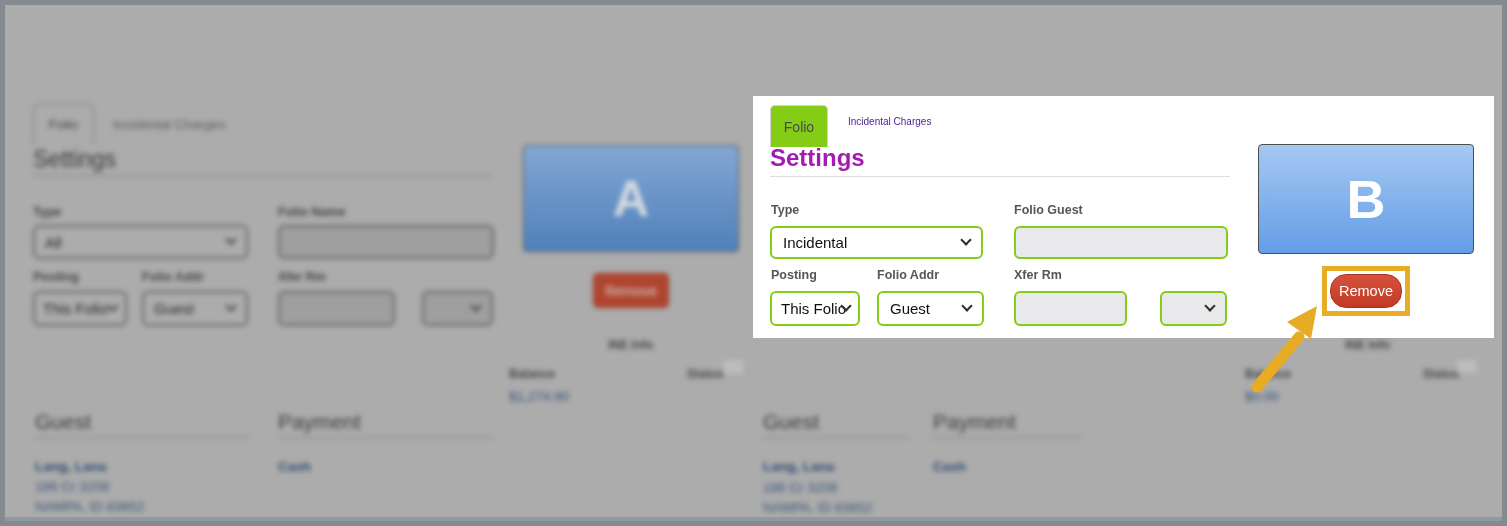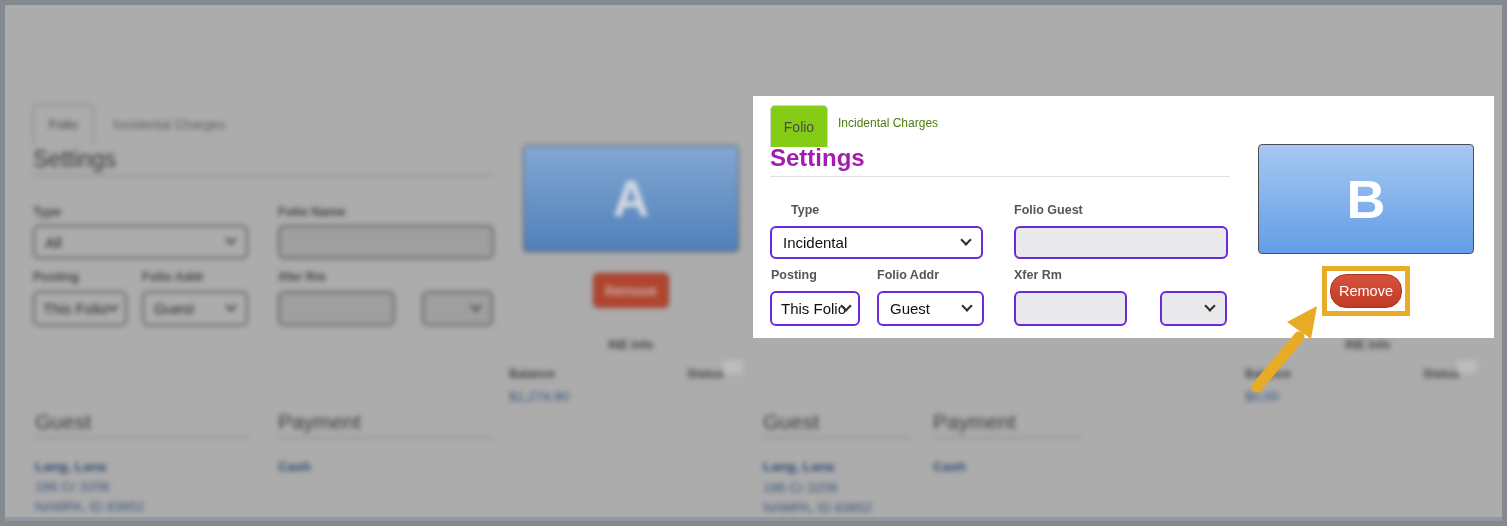--- a/index.html
+++ b/index.html
@@ -35,25 +35,25 @@
   .bbal{font-size:13.5px;color:#31517a;}
   .bsechead{font-size:21px;color:#3c3c3c;}
   .blink{font-size:13.5px;font-weight:700;color:#2c4a71;}
   .baddr{font-size:13.5px;color:#3a5578;}
   .bstatusbox{background:#bcbcbc;}
   
   .focus-panel{position:absolute;left:753px;top:96px;width:741px;height:242px;background:#fff;z-index:10;}
   .ftab{position:absolute;left:17px;top:9px;width:58px;height:42px;border:1px solid #d2d2d2;
         border-bottom:none;border-radius:5px 5px 0 0;background:#84cc16;display:flex;align-items:center;
         justify-content:center;font-size:14px;color:#4a4a4a;}
-  .ftab2{position:absolute;left:85px;top:20px;font-size:12px;color:#4d7c0f;}
+  .ftab2{position:absolute;left:95px;top:20px;font-size:10px;color:#4c1d95;}
   .fheading{position:absolute;left:17px;top:48px;font-size:24px;color:#a21caf;font-weight:bold;}
   .frule{position:absolute;left:17px;top:80px;width:460px;height:1px;background:#dedede;}
   .flbl{position:absolute;font-size:12.5px;font-weight:700;color:#565656;}
-  .fsel,.finp{position:absolute;border:2px solid #6d28d9;border-radius:6px;background:#fff;}
+  .fsel,.finp{position:absolute;border:2px solid #84cc16;border-radius:6px;background:#fff;}
   .fsel{display:flex;align-items:center;padding-left:11px;font-size:15px;color:#0f0f0f;}
   .finp{background:#e9e9eb;}
   .fsel .chev{position:absolute;right:11px;top:50%;margin-top:-7px;}
   .fbadge{position:absolute;left:505px;top:48px;width:216px;height:110px;
           background:linear-gradient(#a6c8f2,#639de7);border:1px solid #4b4f54;border-radius:4px;
           display:flex;align-items:center;justify-content:center;
           font-size:54px;font-weight:700;color:#fff;}
   .fhighlight{position:absolute;left:569px;top:170px;width:88px;height:50px;background:#fff;
               border:5px solid #e9ac26;display:flex;align-items:center;justify-content:center;}
   .fremove{width:72px;height:34px;background:linear-gradient(#d6523c,#c13a24);
@@ -140,21 +140,21 @@
   <div class="focus-panel">
 
     <div class="ftab">
       <span>Folio</span>
     </div>
     <span class="ftab2">Incidental Charges</span>
 
     <div class="fheading">Settings</div>
     <div class="frule"></div>
 
-    <span class="flbl" style="left:18px;top:107px;margin-left:20px;">Type</span>
+    <span class="flbl" style="left:18px;top:107px;">Type</span>
     <div class="fsel" style="left:17px;top:130px;width:213px;height:33px;">
       <span>Incidental</span>
       <span class="chev"></span>
     </div>
 
     <span class="flbl" style="left:261px;top:107px;">Folio Guest</span>
     <div class="finp" style="left:261px;top:130px;width:214px;height:33px;"></div>
 
     <span class="flbl" style="left:18px;top:172px;">Posting</span>
     <div class="fsel" style="left:17px;top:195px;width:90px;height:35px;padding-left:9px;">

